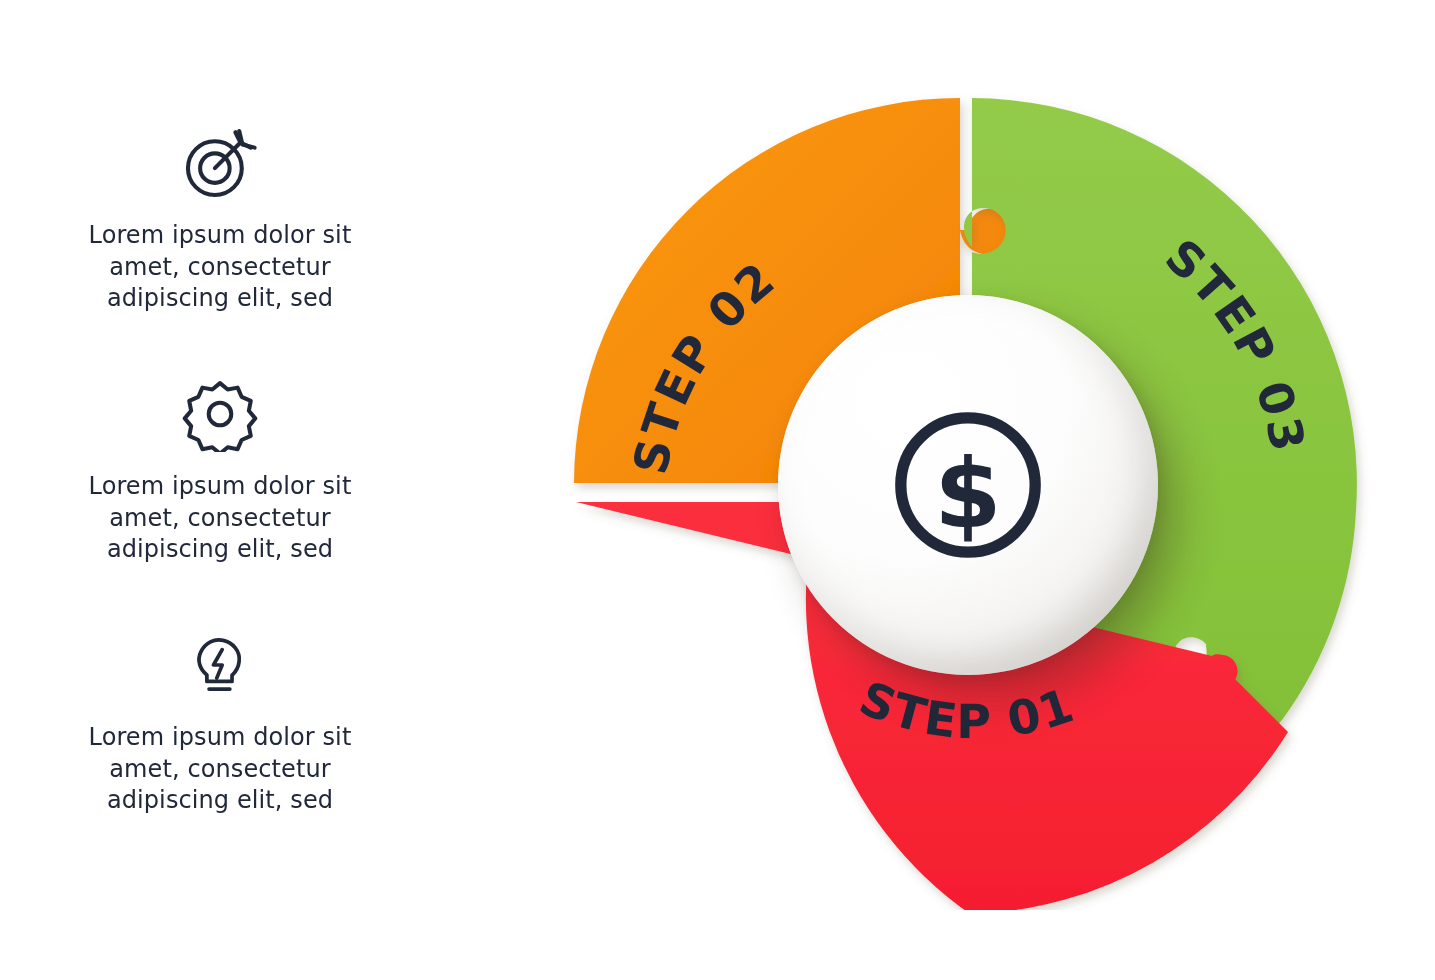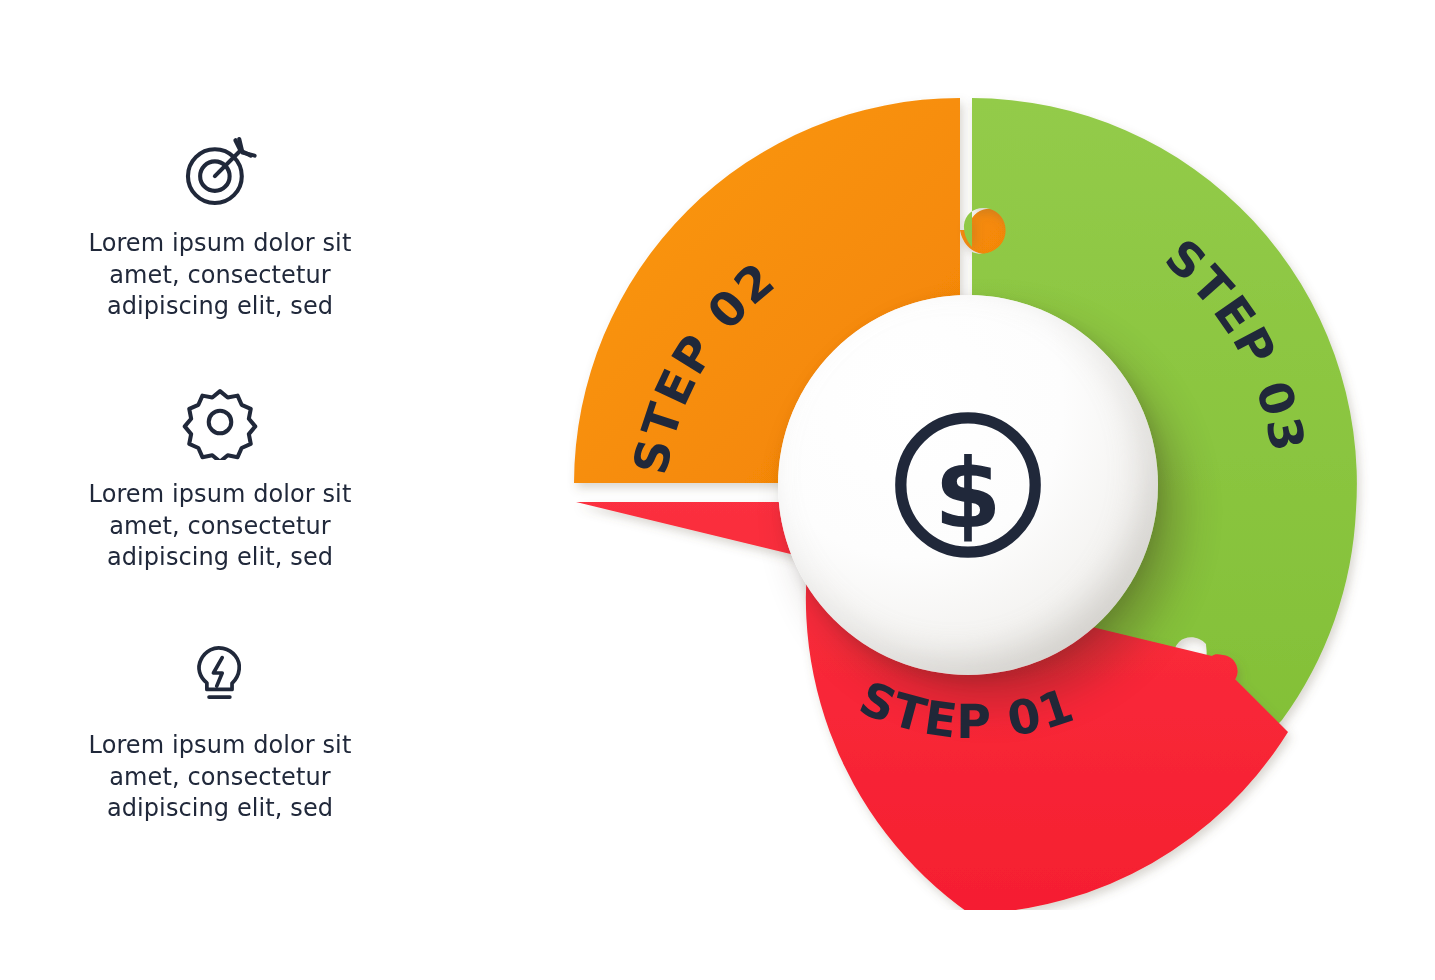--- a/index.html
+++ b/index.html
@@ -20,21 +20,21 @@
     inset: 0;
     width: 1435px;
     height: 980px;
     background: #ffffff;
   }
 
   
   .legend {
     position: absolute;
     left: 60px;
-    top: 128px;
+    top: 120px;
     width: 320px;
   }
   .legend-item {
     width: 320px;
     margin-bottom: 56px;
     text-align: center;
   }
   .legend-icon {
     height: 86px;
     display: flex;

